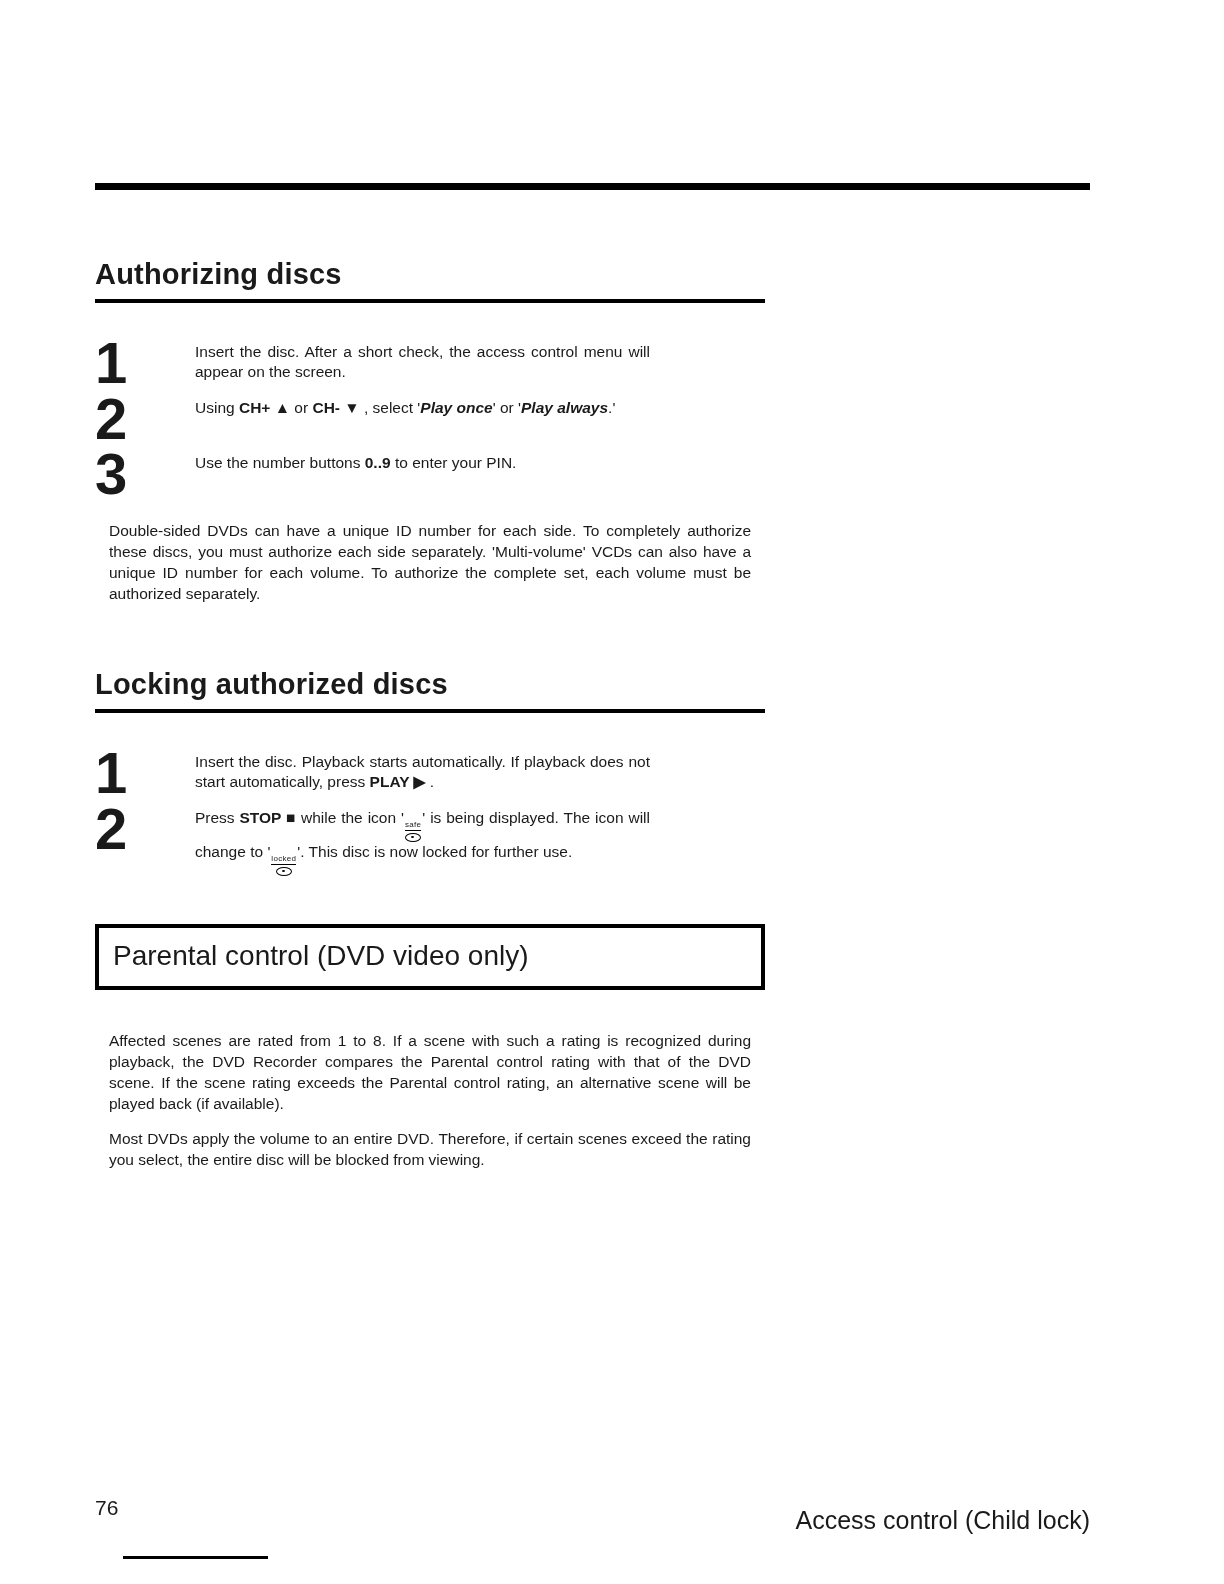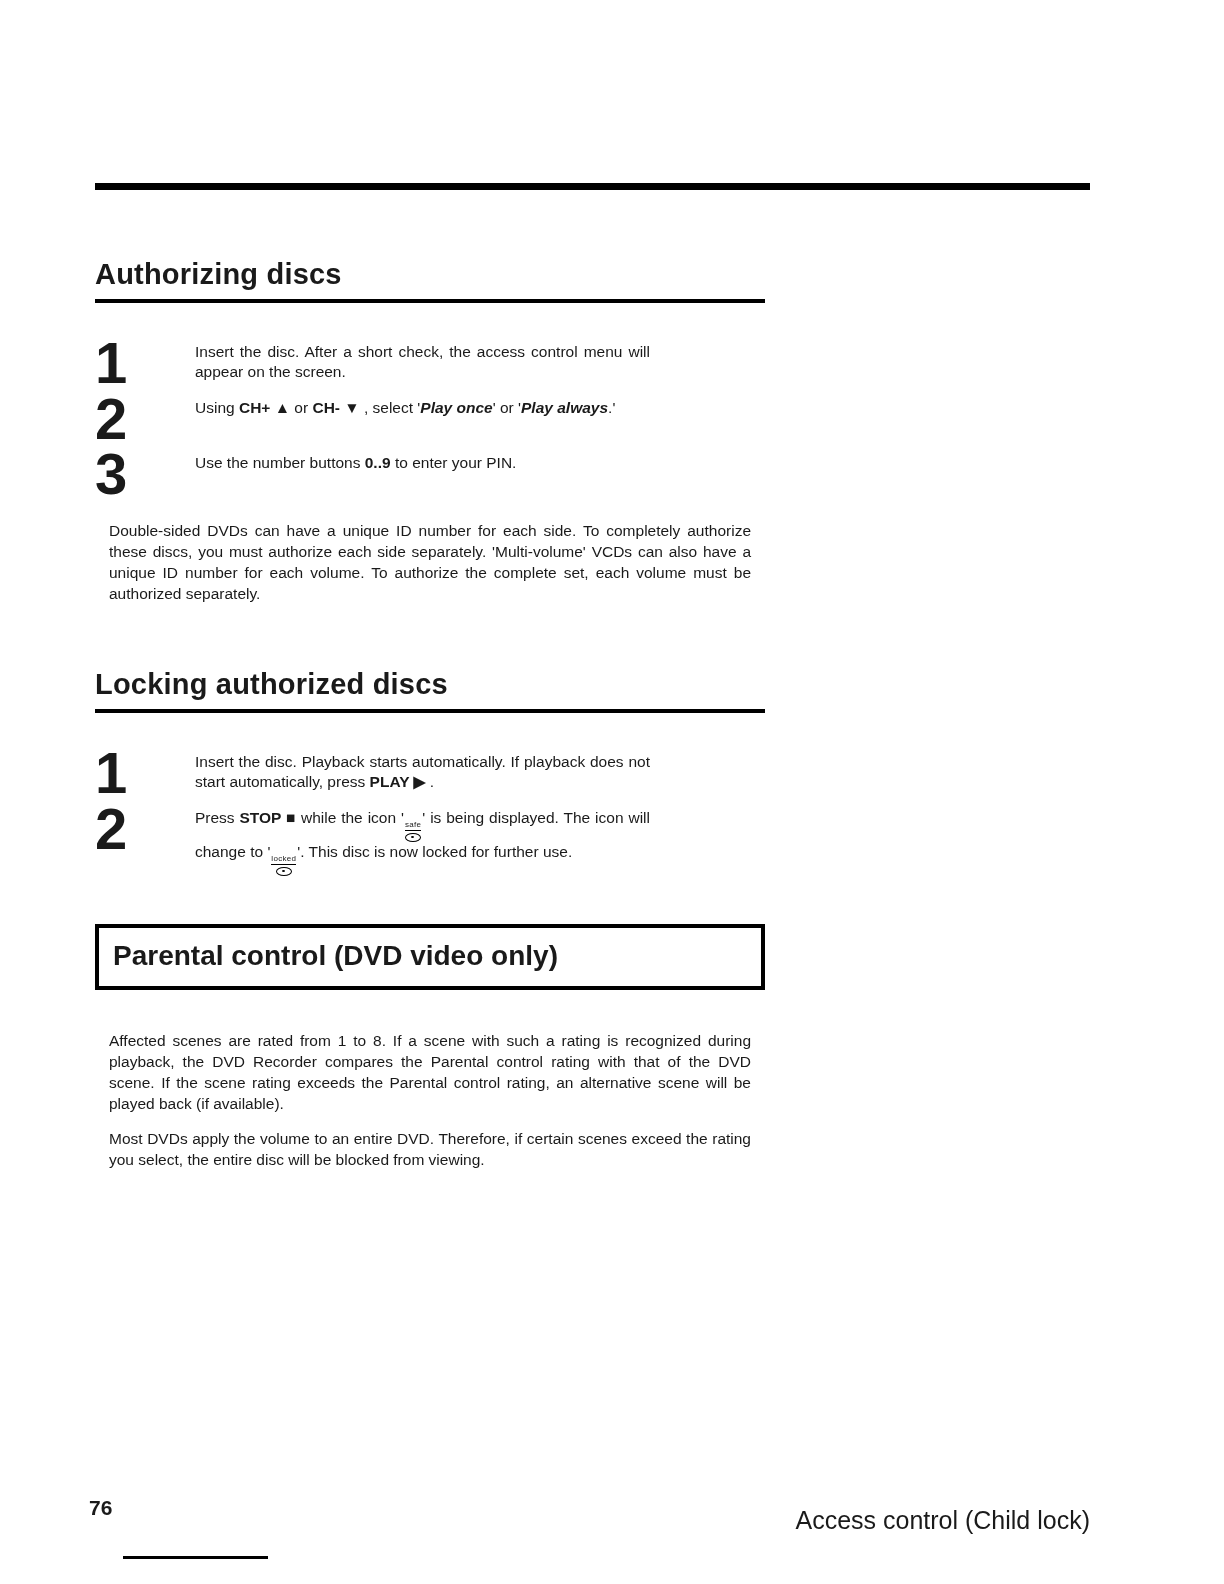--- a/index.html
+++ b/index.html
@@ -74,21 +74,21 @@
   .intro {
     margin-top: 18px;
   }
   b { font-weight: bold; }
   .bi { font-weight: bold; font-style: italic; }
   .boxed-title {
     margin-top: 48px;
     border: 4px solid #000;
     padding: 12px 14px 14px 14px;
     font-size: 28px;
-    font-weight: bold;
+    font-weight: normal;
   }
   .paragraphs {
     margin-top: 40px;
   }
   .disc-icon {
     display: inline-flex;
     flex-direction: column;
     align-items: center;
     vertical-align: -4px;
     line-height: 1;
@@ -113,24 +113,24 @@
     position: absolute;
     left: 5px;
     top: 2px;
     width: 3px;
     height: 2px;
     border-radius: 50%;
     background: #000;
   }
   .page-num {
     position: absolute;
-    left: 89px;
+    left: 95px;
     top: 1496px;
     font-size: 21px;
-    font-weight: bold;
+    font-weight: normal;
   }
   .footer-title {
     position: absolute;
     right: 134px;
     top: 1506px;
     font-size: 25px;
     font-weight: normal;
   }
   .footer-rule {
     position: absolute;

